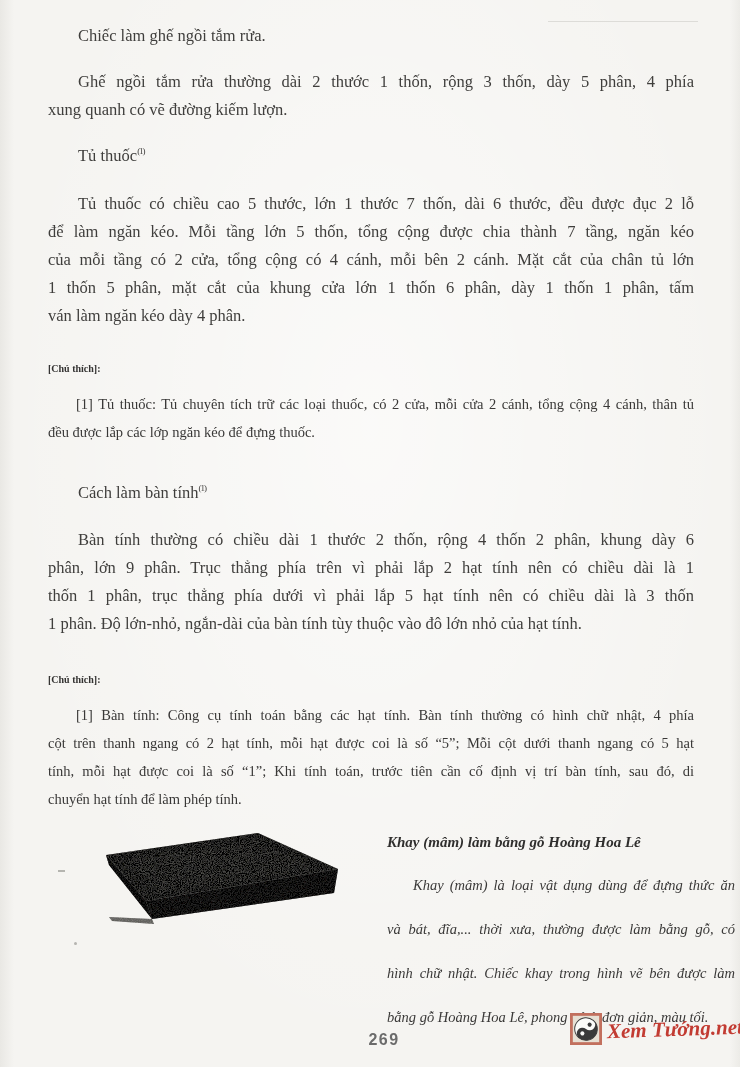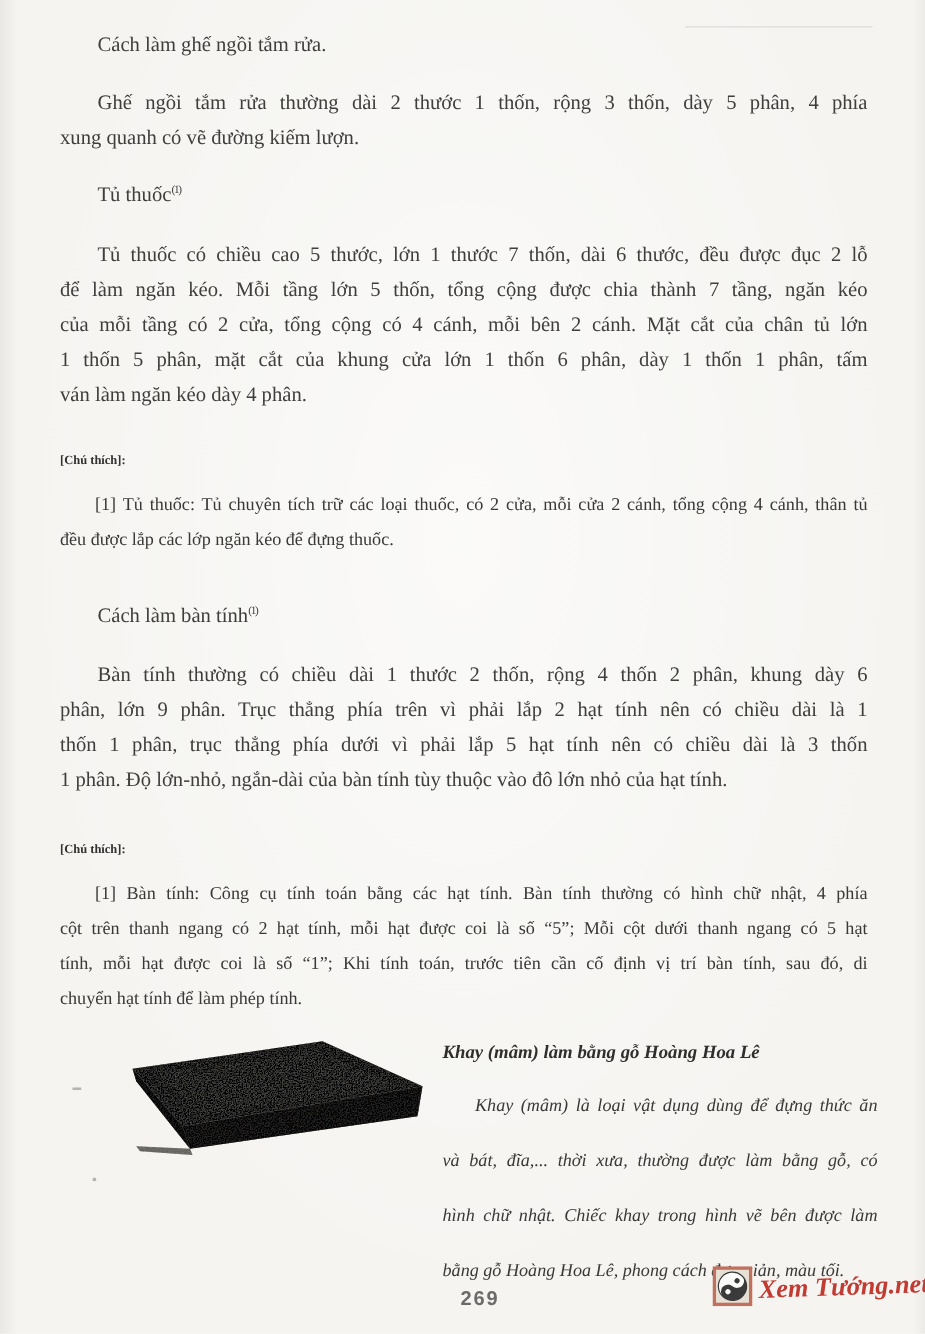--- a/index.html
+++ b/index.html
@@ -26,21 +26,21 @@
   .heading{font-size:16.5px;line-height:28px;padding-left:30px;}
   .heading sup{font-size:9px;letter-spacing:-1px;}
   .mt-p{margin-top:18px;}
   .mt-h2{margin-top:13px;}
   .mt-p2{margin-top:20px;}
   .note-label{margin-top:27px;font-weight:bold;font-size:10px;line-height:24px;color:#333231;}
   .note{margin-top:9px;}
   .note .line{font-size:14.5px;line-height:28px;color:#393837;}
   .note .ind{text-indent:28px;}
   .mt-h3{margin-top:28px;}
-  .figure{display:flex;margin-top:16px;align-items:flex-start;}
+  .figure{display:flex;margin-top:16px;align-items:flex-start;gap:33px;}
   .tray-wrap{width:250px;margin-left:48px;flex:none;}
   .caption-col{width:348px;margin-left:8px;flex:none;}
   .caption-title{font-weight:bold;font-style:italic;font-size:15px;line-height:26px;color:#2f2e2d;}
   .caption-line{font-style:italic;font-size:14.5px;line-height:28px;color:#3a3938;margin-top:16px;}
   .caption-body{margin-top:6px;}
   .cjl{text-align:justify;text-align-last:justify;}
   .cind{text-indent:26px;}
   .page-number{text-align:center;font-family:"Liberation Sans",sans-serif;
     font-weight:bold;font-size:16px;letter-spacing:1.5px;color:#6b6b6b;padding-left:26px;}
   .watermark{position:absolute;left:570px;top:1013px;display:flex;align-items:center;}
@@ -55,21 +55,21 @@
 </head>
 <body>
 
 <div class="page">
   <div class="scratch"></div>
   <div class="speck1"></div>
   <div class="speck2"></div>
 
   <div class="content">
 
-    <div class="heading">Cách làm ghế ngồi tắm rửa.</div>
+    <div class="heading">Chiếc làm ghế ngồi tắm rửa.</div>
 
     <div class="mt-p">
       <div class="line jl ind">Ghế ngồi tắm rửa thường dài 2 thước 1 thốn, rộng 3 thốn, dày 5 phân, 4 phía</div>
       <div class="line">xung quanh có vẽ đường kiếm lượn.</div>
     </div>
 
     <div class="heading mt-h2">
       <span>Tủ thuốc</span><sup>(1)</sup>
     </div>
 

